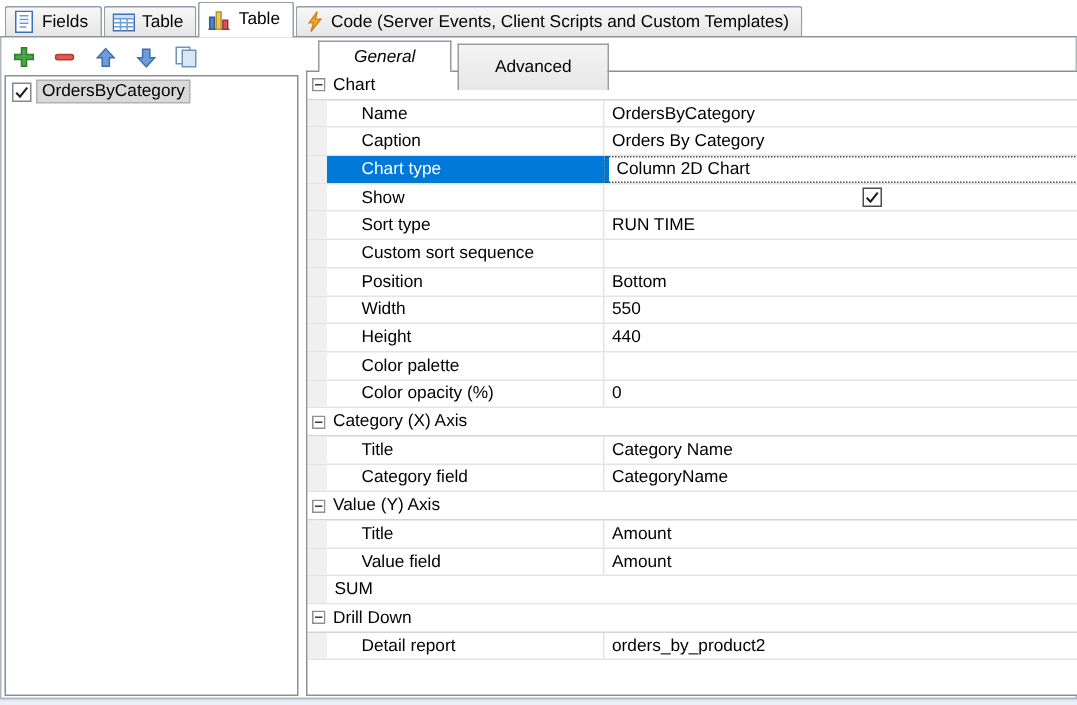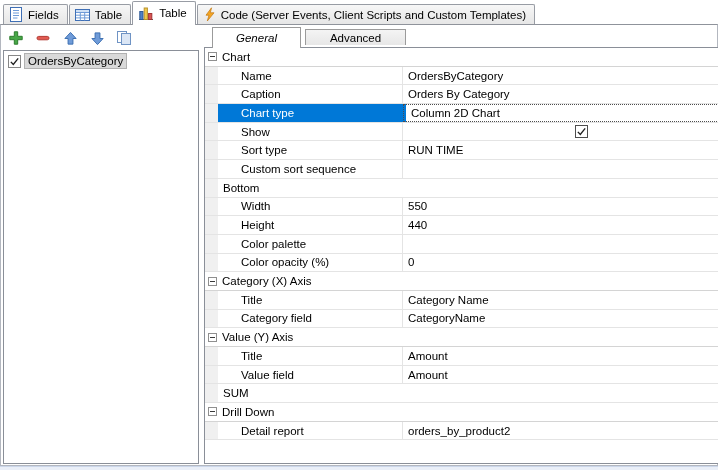--- a/index.html
+++ b/index.html
@@ -55,21 +55,21 @@
     display:flex; align-items:center; justify-content:center;
   }
   .lilabel { padding:0 3px; line-height:14px; }
   .list-item.selected .lilabel { background:#d9d9d9; box-shadow:0 0 0 1px #b1b1b1; }
   
   .stab {
     position:absolute; display:flex; align-items:center; justify-content:center;
     border:1px solid #9b9b9b; border-bottom:none; cursor:default; z-index:2;
   }
   .stab.active { left:211px; top:2px; width:89px; height:21px; background:#fff;font-style:italic; }
-  .stab.inactive { left:304px; top:4px; width:101px; height:16px;
+  .stab.inactive { left:304px; top:4px; width:101px; height:31px;
     background:linear-gradient(#f4f4f4,#e7e7e7); }
   .propbox {
     position:absolute; left:203px; top:22px; width:556px; height:417px;
     border:1px solid #8a8f98; background:#fff; overflow:hidden; z-index:1;
   }
   .shead {
     display:flex; align-items:center; height:18.7px;
     border-bottom:1px solid #d4d4d4; padding-left:3px; gap:5px; background:#fff;
   }
   .prow { display:flex; height:18.7px; border-bottom:1px solid #e4e4e4; }
@@ -258,20 +258,21 @@
         </div>
         <div class="prow">
           <div class="pindent"></div>
           <div class="plabel">Custom sort sequence</div>
           <div class="pvalue">
             <span></span>
           </div>
         </div>
         <div class="prow">
           <div class="pindent"></div>
+          <div class="plabel">Position</div>
           <div class="pvalue">
             <span>Bottom</span>
           </div>
         </div>
         <div class="prow">
           <div class="pindent"></div>
           <div class="plabel">Width</div>
           <div class="pvalue">
             <span>550</span>
           </div>

